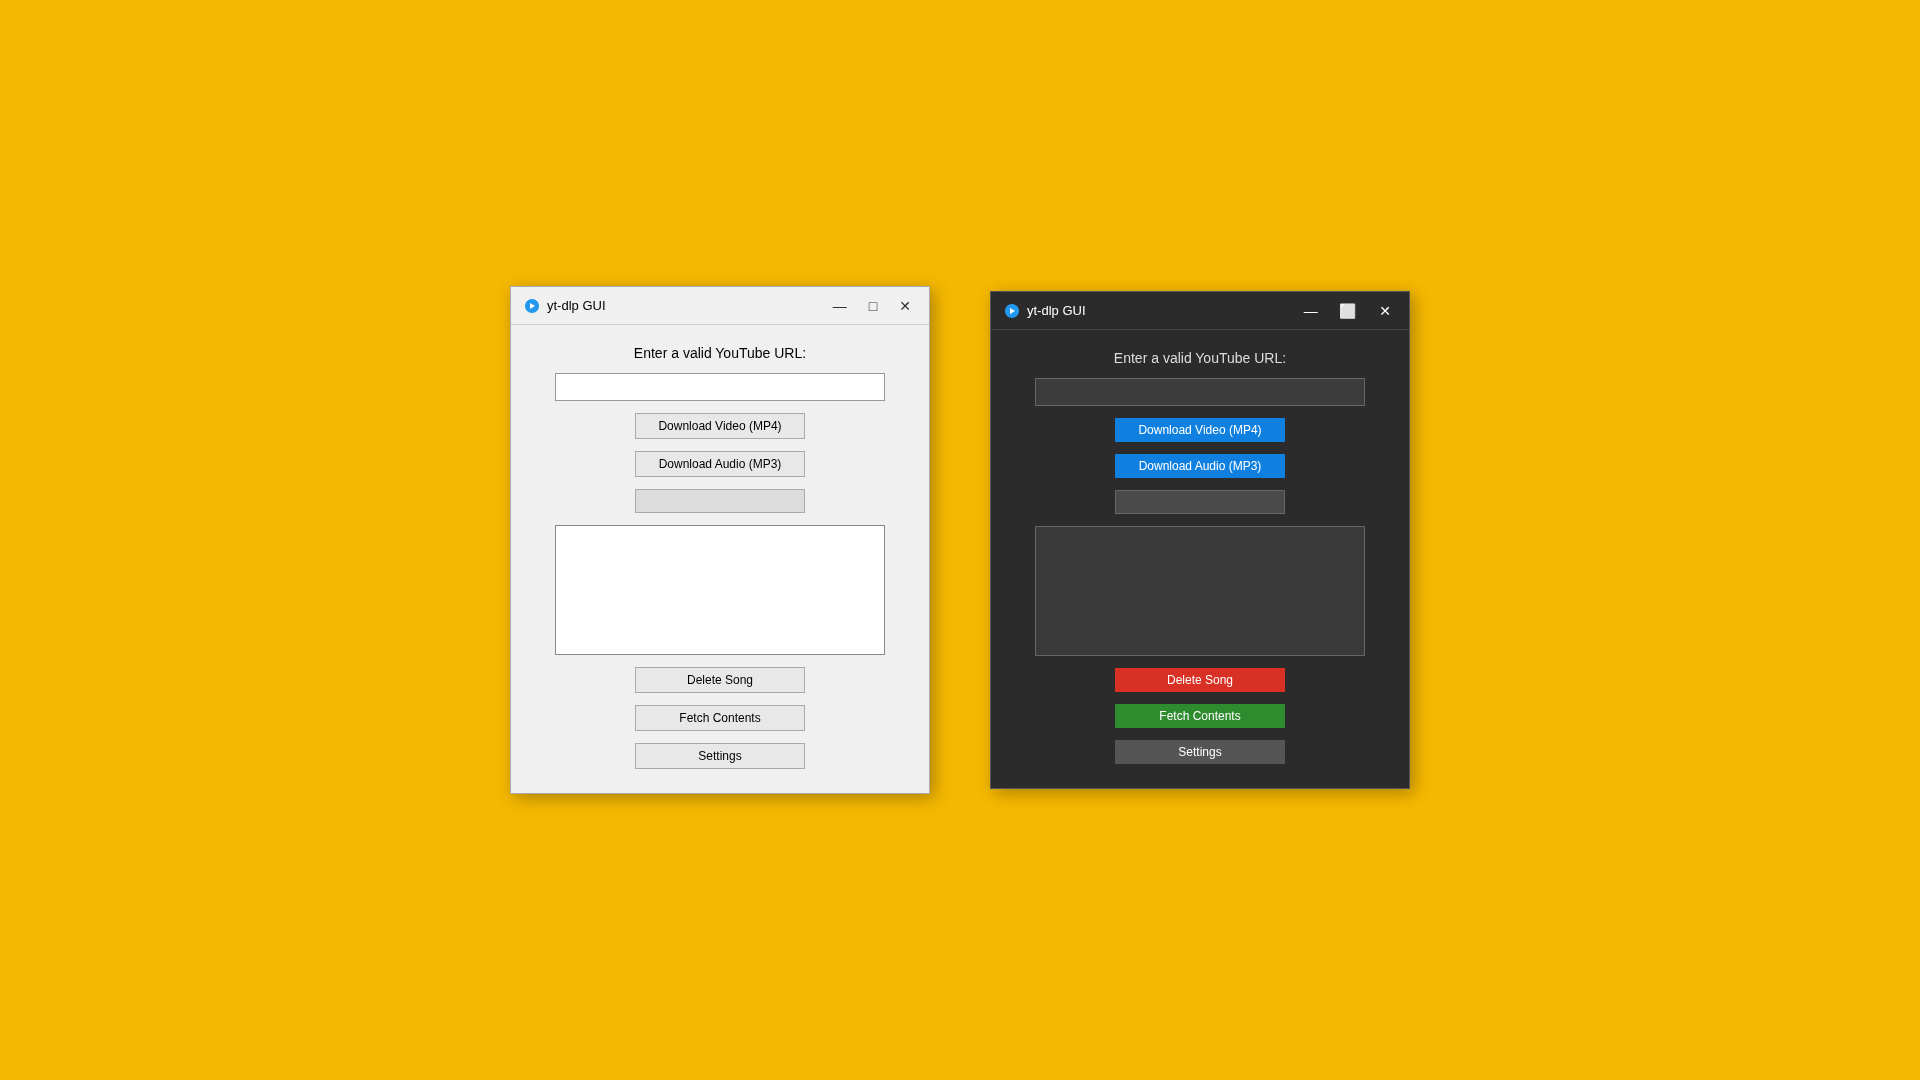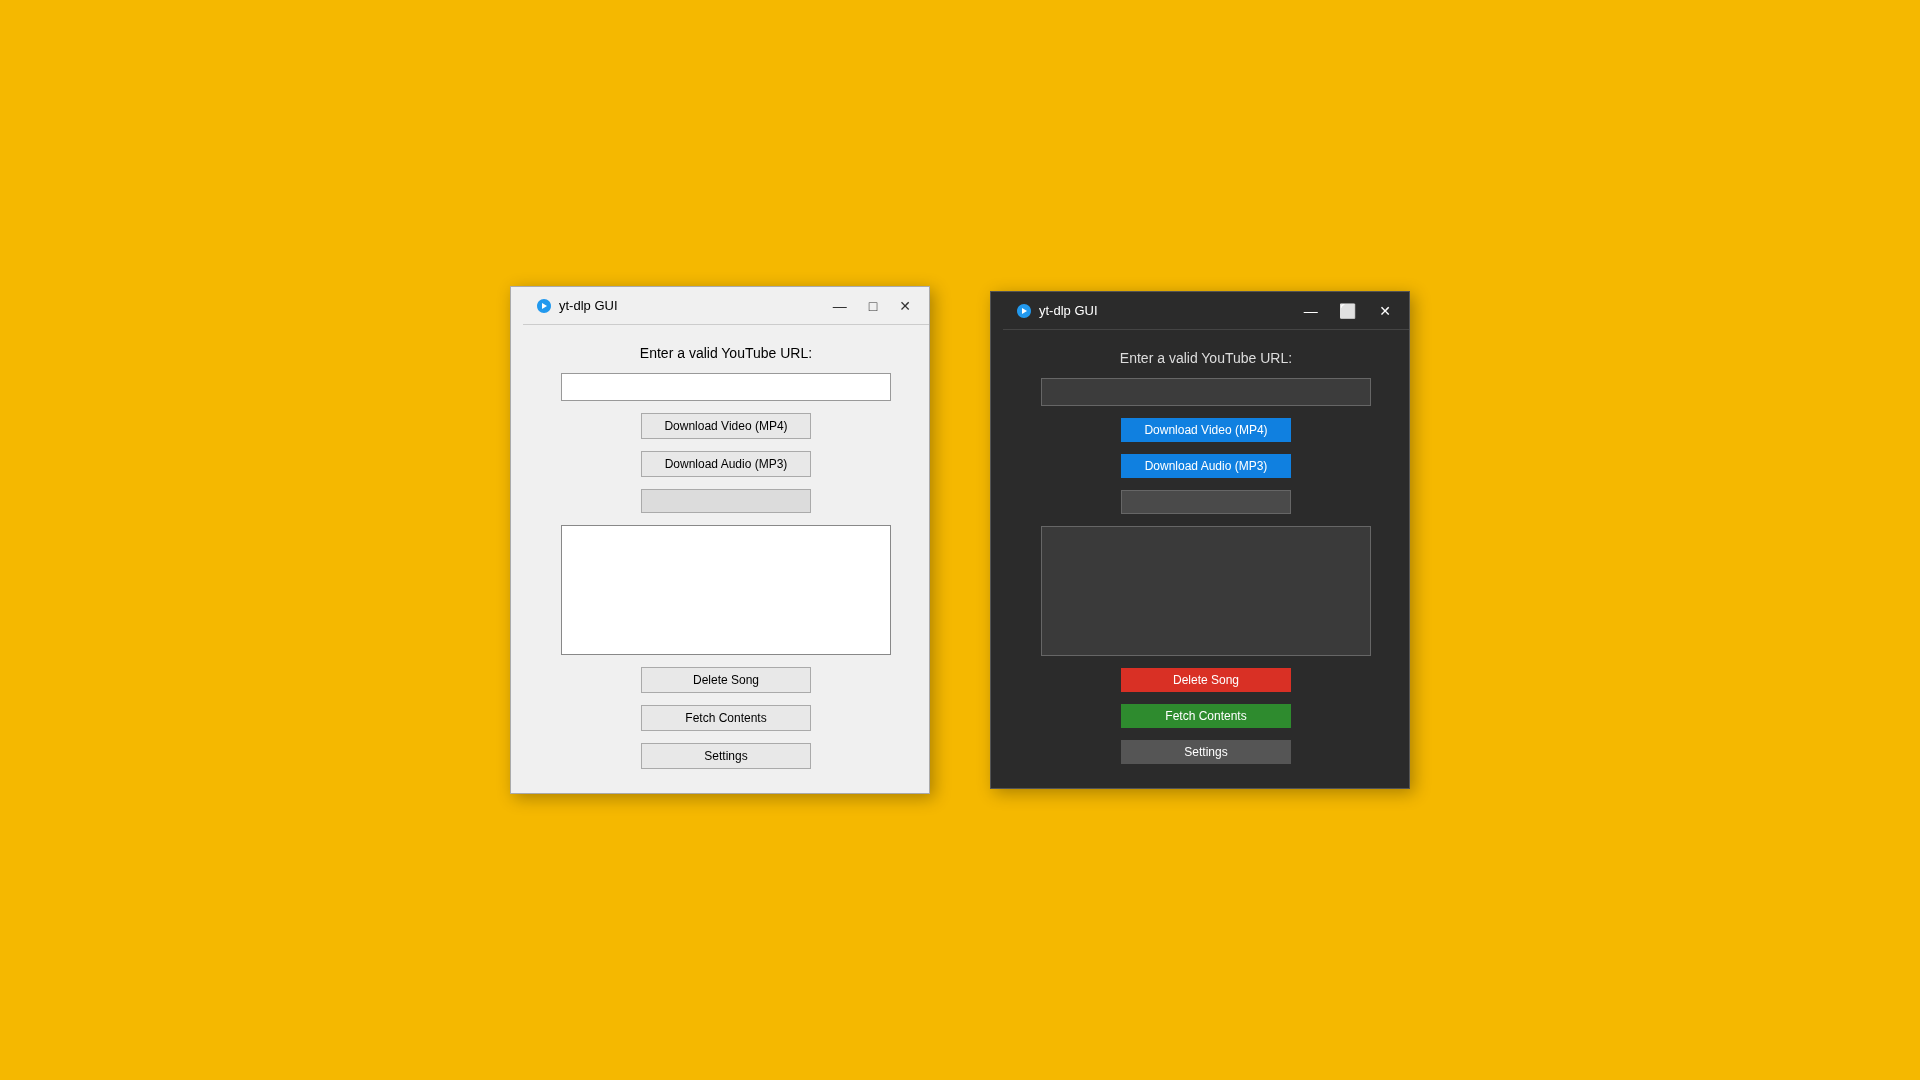--- a/index.html
+++ b/index.html
@@ -15,21 +15,20 @@
       font-family: 'Segoe UI', Tahoma, Geneva, Verdana, sans-serif;
       overflow: hidden;
     }
 
     .window {
       display: flex;
       flex-direction: column;
       width: 420px;
       border-radius: 0;
       box-shadow: 4px 4px 16px rgba(0,0,0,0.3);
-      padding-left: 12px;
     }
 
     
     .window-light {
       background: #F0F0F0;
       border: 1px solid #AAAAAA;
     }
 
     
     .window-dark {

